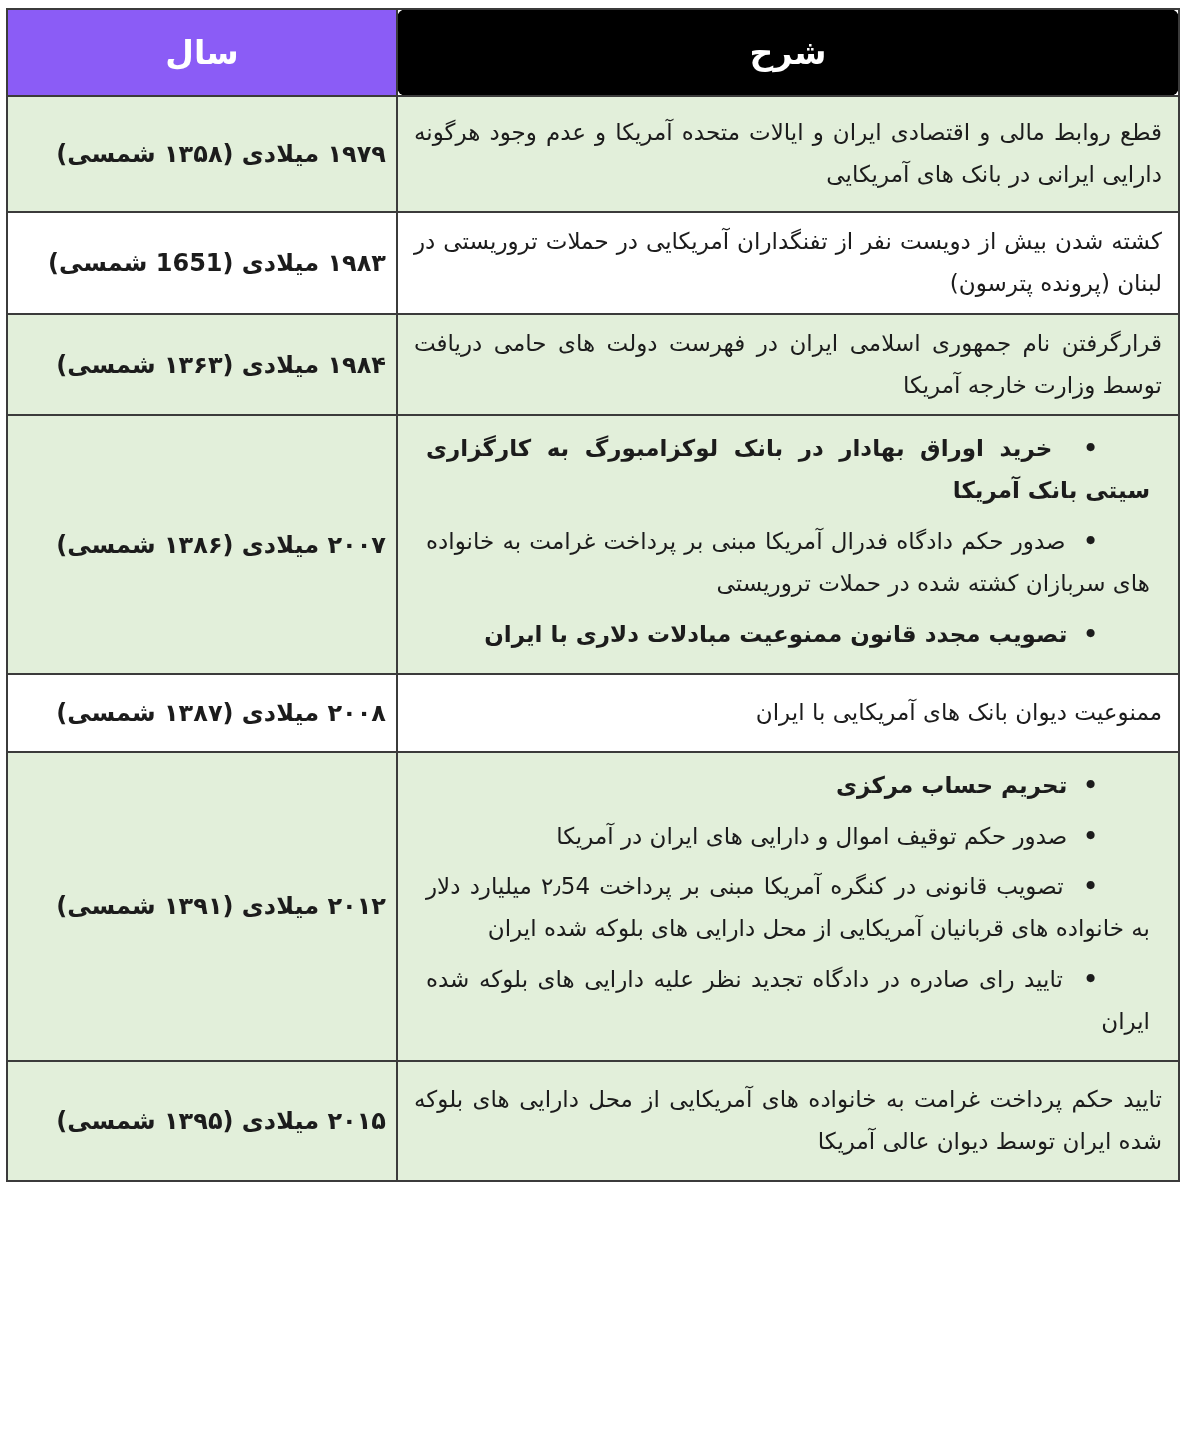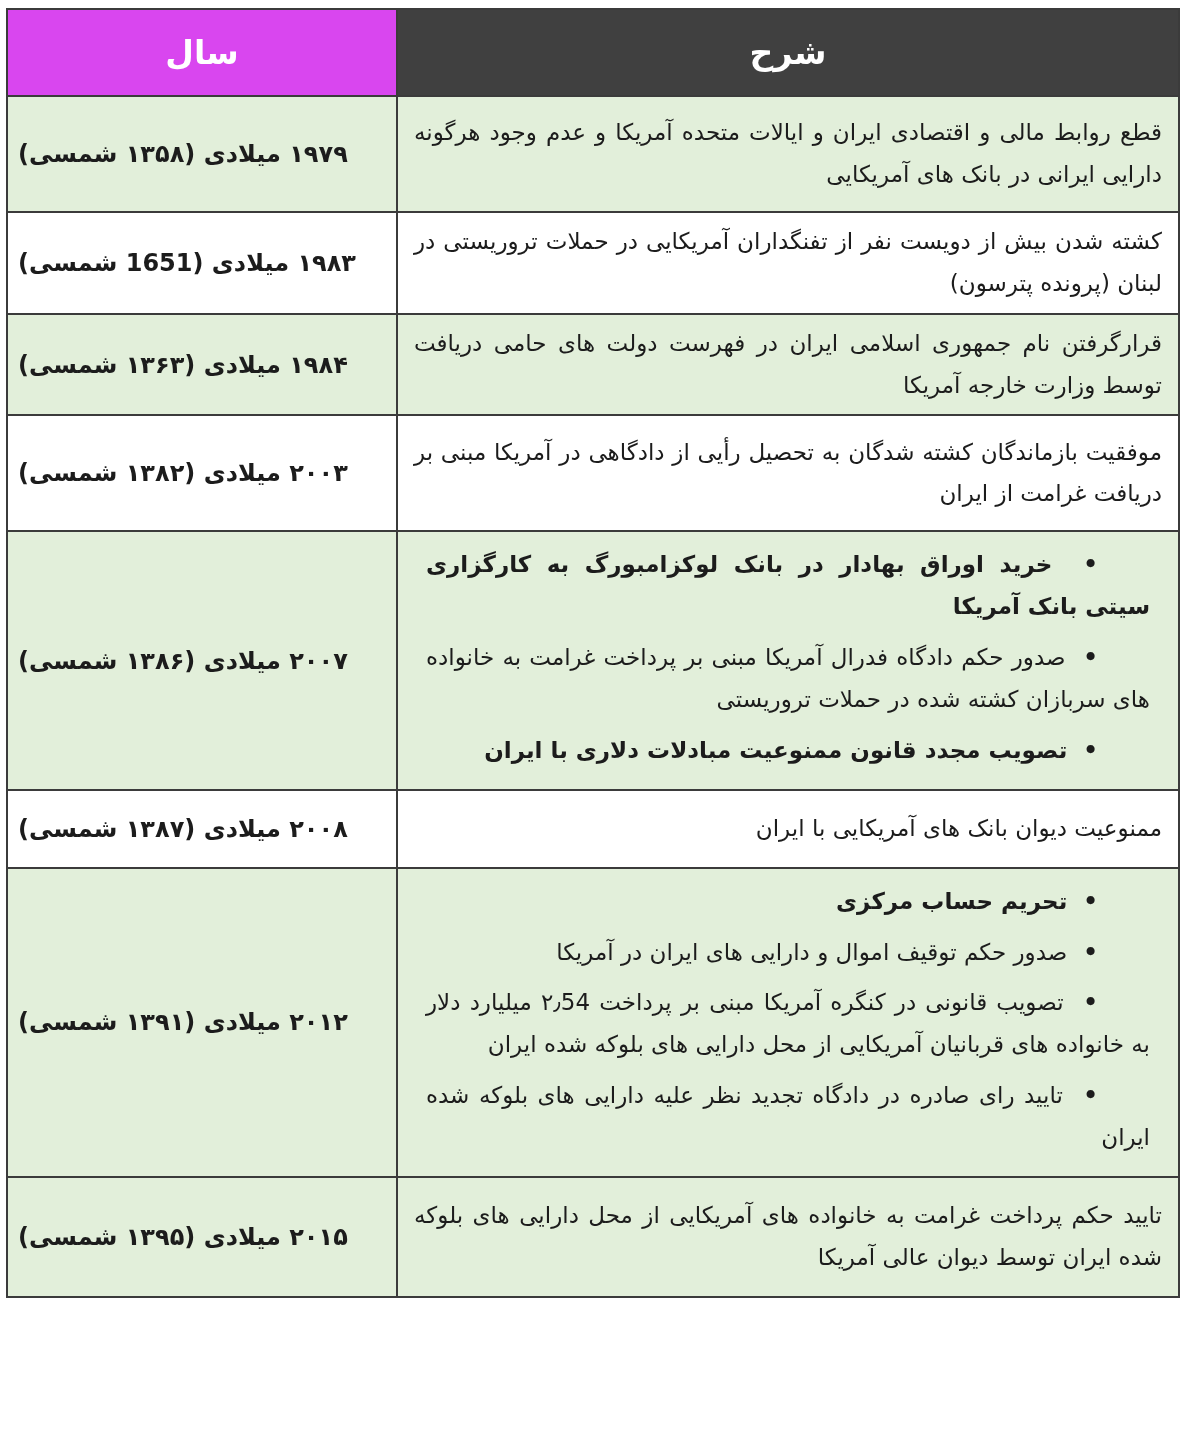--- a/index.html
+++ b/index.html
@@ -31,21 +31,21 @@
     height: 87px;
     font-size: 33px;
     font-weight: bold;
     text-align: center;
     vertical-align: middle;
   }
   col.year-col  { width: 390px; }
   col.desc-col  { width: 782px; }
 
   td.year-cell {
-    text-align: left;
+    text-align: right;
     vertical-align: middle;
     font-weight: bold;
     font-size: 24px;
     padding: 6px 10px;
     white-space: nowrap;
   }
   td.desc-cell {
     vertical-align: middle;
     font-size: 23px;
     line-height: 1.82;
@@ -86,40 +86,36 @@
 <body>
 
 <div class="page">
   <table class="timeline">
     <colgroup>
       <col class="desc-col">
       <col class="year-col">
     </colgroup>
     <thead>
       <tr>
-        <th style="background:#404040;color:#FFFFFF;">شرح</th>
-        <th style="background:#d946ef;color:#FFFFFF;margin-top:42px;">سال</th>
+        <th style="background:#000000;color:#FFFFFF;border-radius:9px;">شرح</th>
+        <th style="background:#8b5cf6;color:#FFFFFF;margin-top:42px;">سال</th>
       </tr>
     </thead>
     <tbody>
       <tr class="band rh-116">
         <td class="desc-cell">قطع روابط مالی و اقتصادی ایران و ایالات متحده آمریکا و عدم وجود هرگونه دارایی ایرانی در بانک های آمریکایی</td>
         <td class="year-cell">۱۹۷۹ میلادی (۱۳۵۸ شمسی)</td>
       </tr>
       <tr class="plain rh-115">
         <td class="desc-cell">کشته شدن بیش از دویست نفر از تفنگداران آمریکایی در حملات تروریستی در لبنان (پرونده پترسون)</td>
         <td class="year-cell">۱۹۸۳ میلادی (1651 شمسی)</td>
       </tr>
       <tr class="band rh-115">
         <td class="desc-cell">قرارگرفتن نام جمهوری اسلامی ایران در فهرست دولت های حامی دریافت توسط وزارت خارجه آمریکا</td>
         <td class="year-cell">۱۹۸۴ میلادی (۱۳۶۳ شمسی)</td>
-      </tr>
-      <tr class="plain rh-116">
-        <td class="desc-cell">موفقیت بازماندگان کشته شدگان به تحصیل رأیی از دادگاهی در آمریکا مبنی بر دریافت غرامت از ایران</td>
-        <td class="year-cell">۲۰۰۳ میلادی (۱۳۸۲ شمسی)</td>
       </tr>
       <tr class="band rh-251">
         <td class="desc-cell">
           <ul class="bullets">
             <li data-bold="true">خرید اوراق بهادار در بانک لوکزامبورگ به کارگزاری سیتی بانک آمریکا</li>
             <li data-bold="false">صدور حکم دادگاه فدرال آمریکا مبنی بر پرداخت غرامت به خانواده های سربازان کشته شده در حملات تروریستی</li>
             <li data-bold="true">تصویب مجدد قانون ممنوعیت مبادلات دلاری با ایران</li>
           </ul>
         </td>
         <td class="year-cell">۲۰۰۷ میلادی (۱۳۸۶ شمسی)</td>

